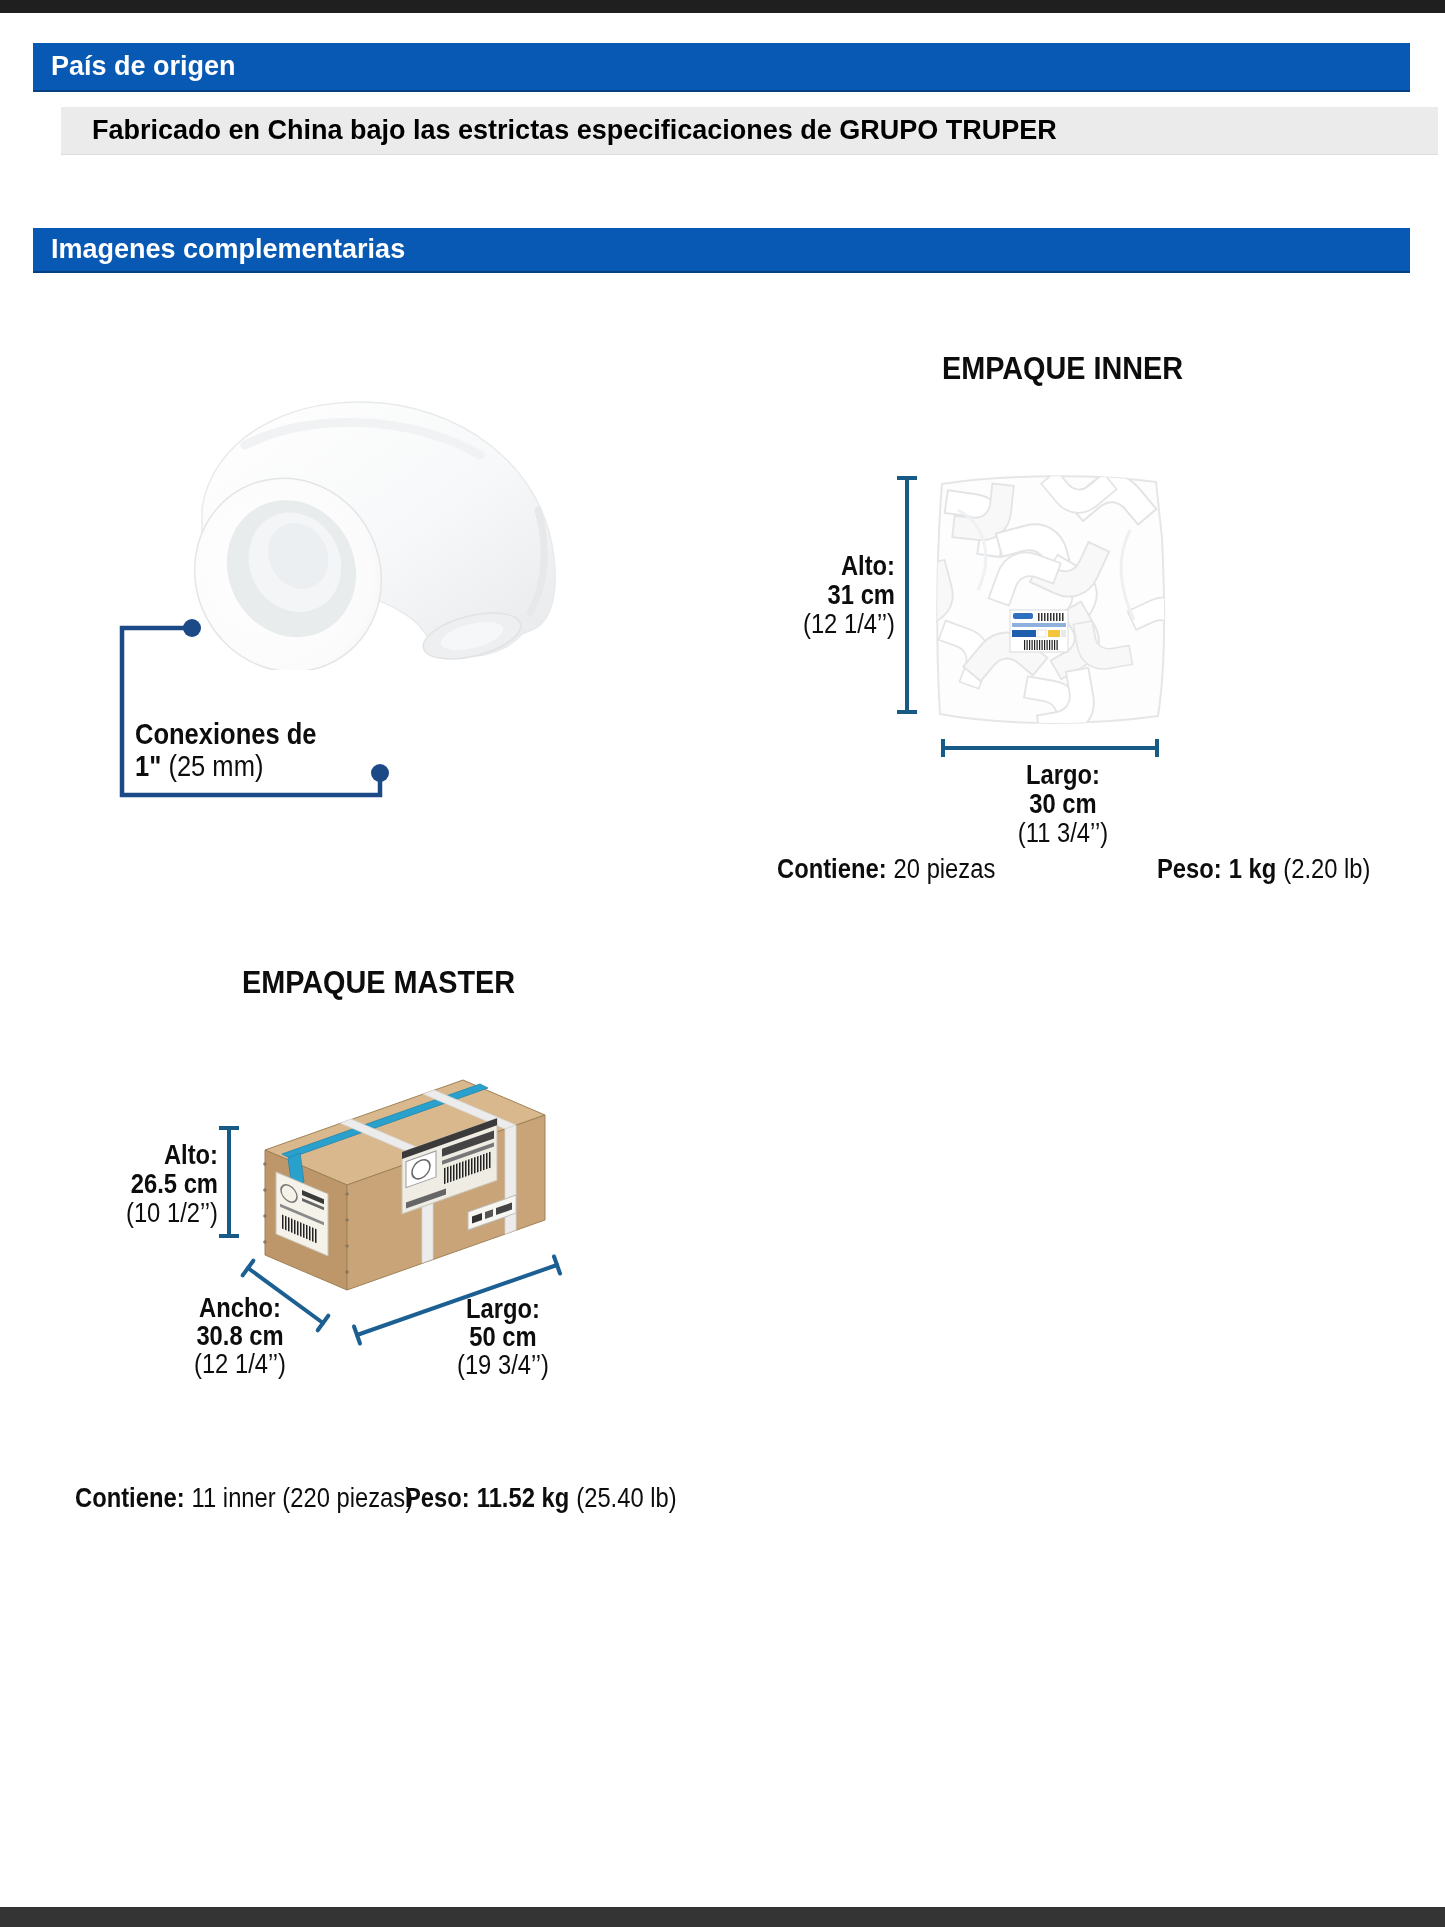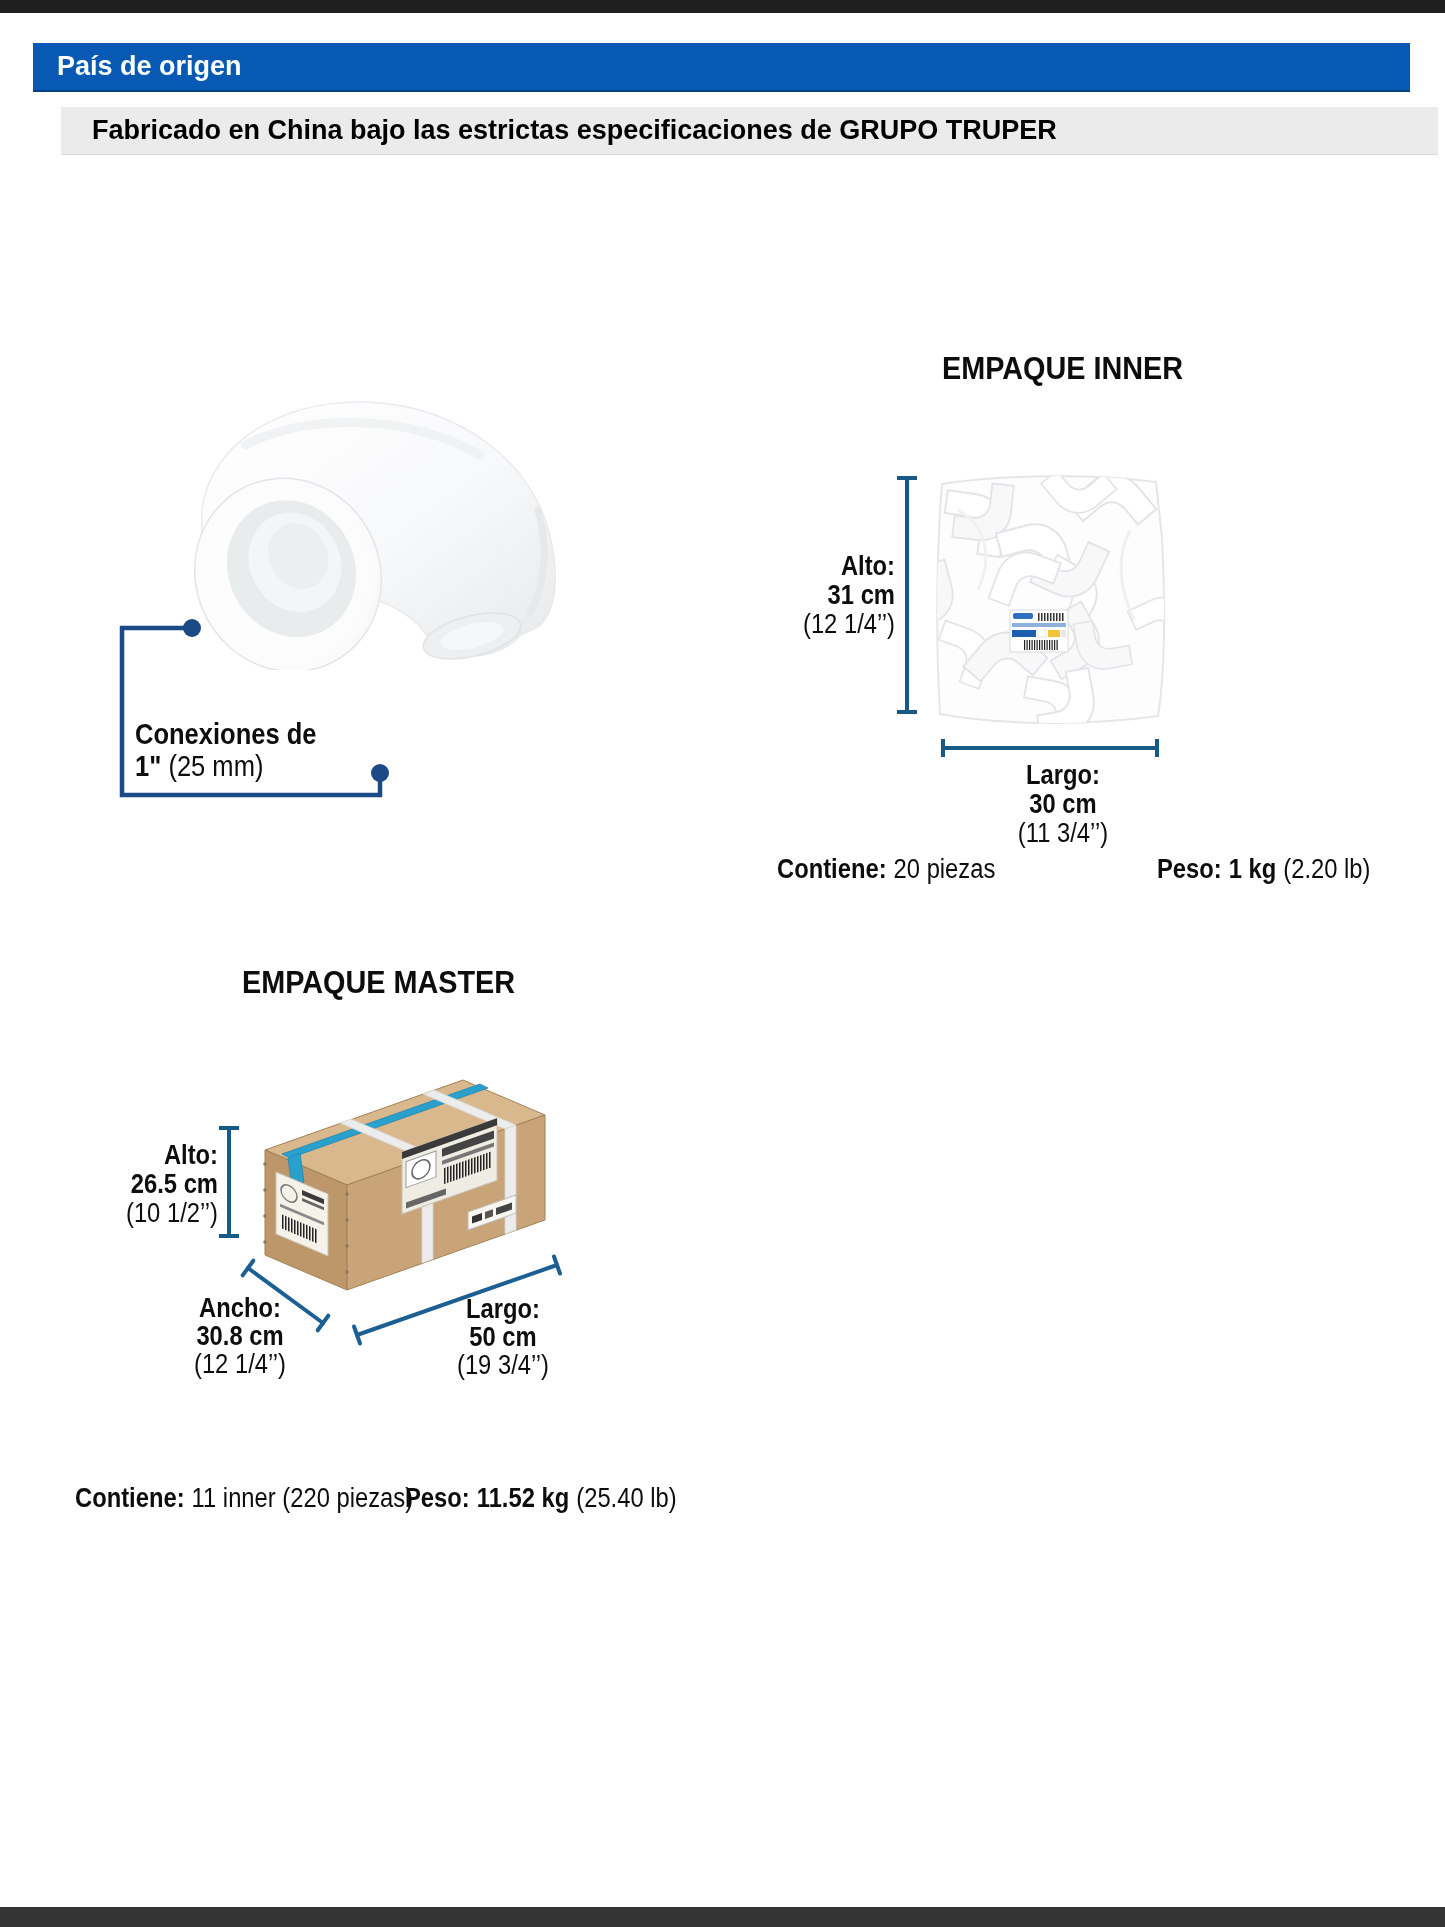--- a/index.html
+++ b/index.html
@@ -2,21 +2,21 @@
 <html><head>
 <meta charset="utf-8">
 <style>
   html,body{margin:0;padding:0;background:#fff;}
   #screen{position:relative;width:1445px;height:1927px;background:#ffffff;
           font-family:"Liberation Sans",sans-serif;color:#0d0d0d;overflow:hidden;}
   .abs{position:absolute;}
   .topbar{left:0;top:0;width:1445px;height:13px;background:#1f1f1f;}
   .bottombar{left:0;top:1907px;width:1445px;height:20px;background:#343434;}
   .bluebar{left:33px;width:1377px;background:#0859b4;color:#ffffff;font-weight:700;font-size:27px;
-           display:flex;align-items:center;padding-left:24px;box-sizing:border-box;
+           display:flex;align-items:center;padding-left:18px;box-sizing:border-box;
            border-bottom:2px solid #06407e;}
   .origin-bar{top:43px;height:49px;}
   .images-bar{top:228px;height:45px;}
   .graybar{left:33px;top:107px;width:1377px;height:48px;background:#ebebeb;color:#000;
            font-weight:700;font-size:27px;display:flex;align-items:center;padding-left:31px;
            box-sizing:border-box;border-bottom:1px solid #dcdcdc;margin-left:28px;}
   .cond{transform:scaleX(0.88);}
   .o-left{transform-origin:left center;}
   .o-center{transform-origin:center center;}
   .o-right{transform-origin:right center;}
@@ -45,20 +45,23 @@
   <div class="abs topbar"></div>
   <div class="abs bottombar"></div>
 
   <div class="abs bluebar origin-bar">
     <span>País de origen</span>
   </div>
   <div class="abs graybar">
     <span>Fabricado en China bajo las estrictas especificaciones de GRUPO TRUPER</span>
   </div>
 
+  <div class="abs bluebar images-bar">
+    <span>Imagenes complementarias</span>
+  </div>
 
   <svg class="abs" style="left:150px;top:330px;" width="420" height="340" viewBox="0 0 420 340">
     <defs>
       <linearGradient id="bodyG" x1="0" y1="0" x2="1" y2="1">
         <stop offset="0" stop-color="#ffffff"></stop>
         <stop offset="0.55" stop-color="#f7f8f9"></stop>
         <stop offset="1" stop-color="#e7e9ea"></stop>
       </linearGradient>
       <radialGradient id="ringG" cx="0.42" cy="0.42" r="0.75">
         <stop offset="0" stop-color="#ffffff"></stop>

